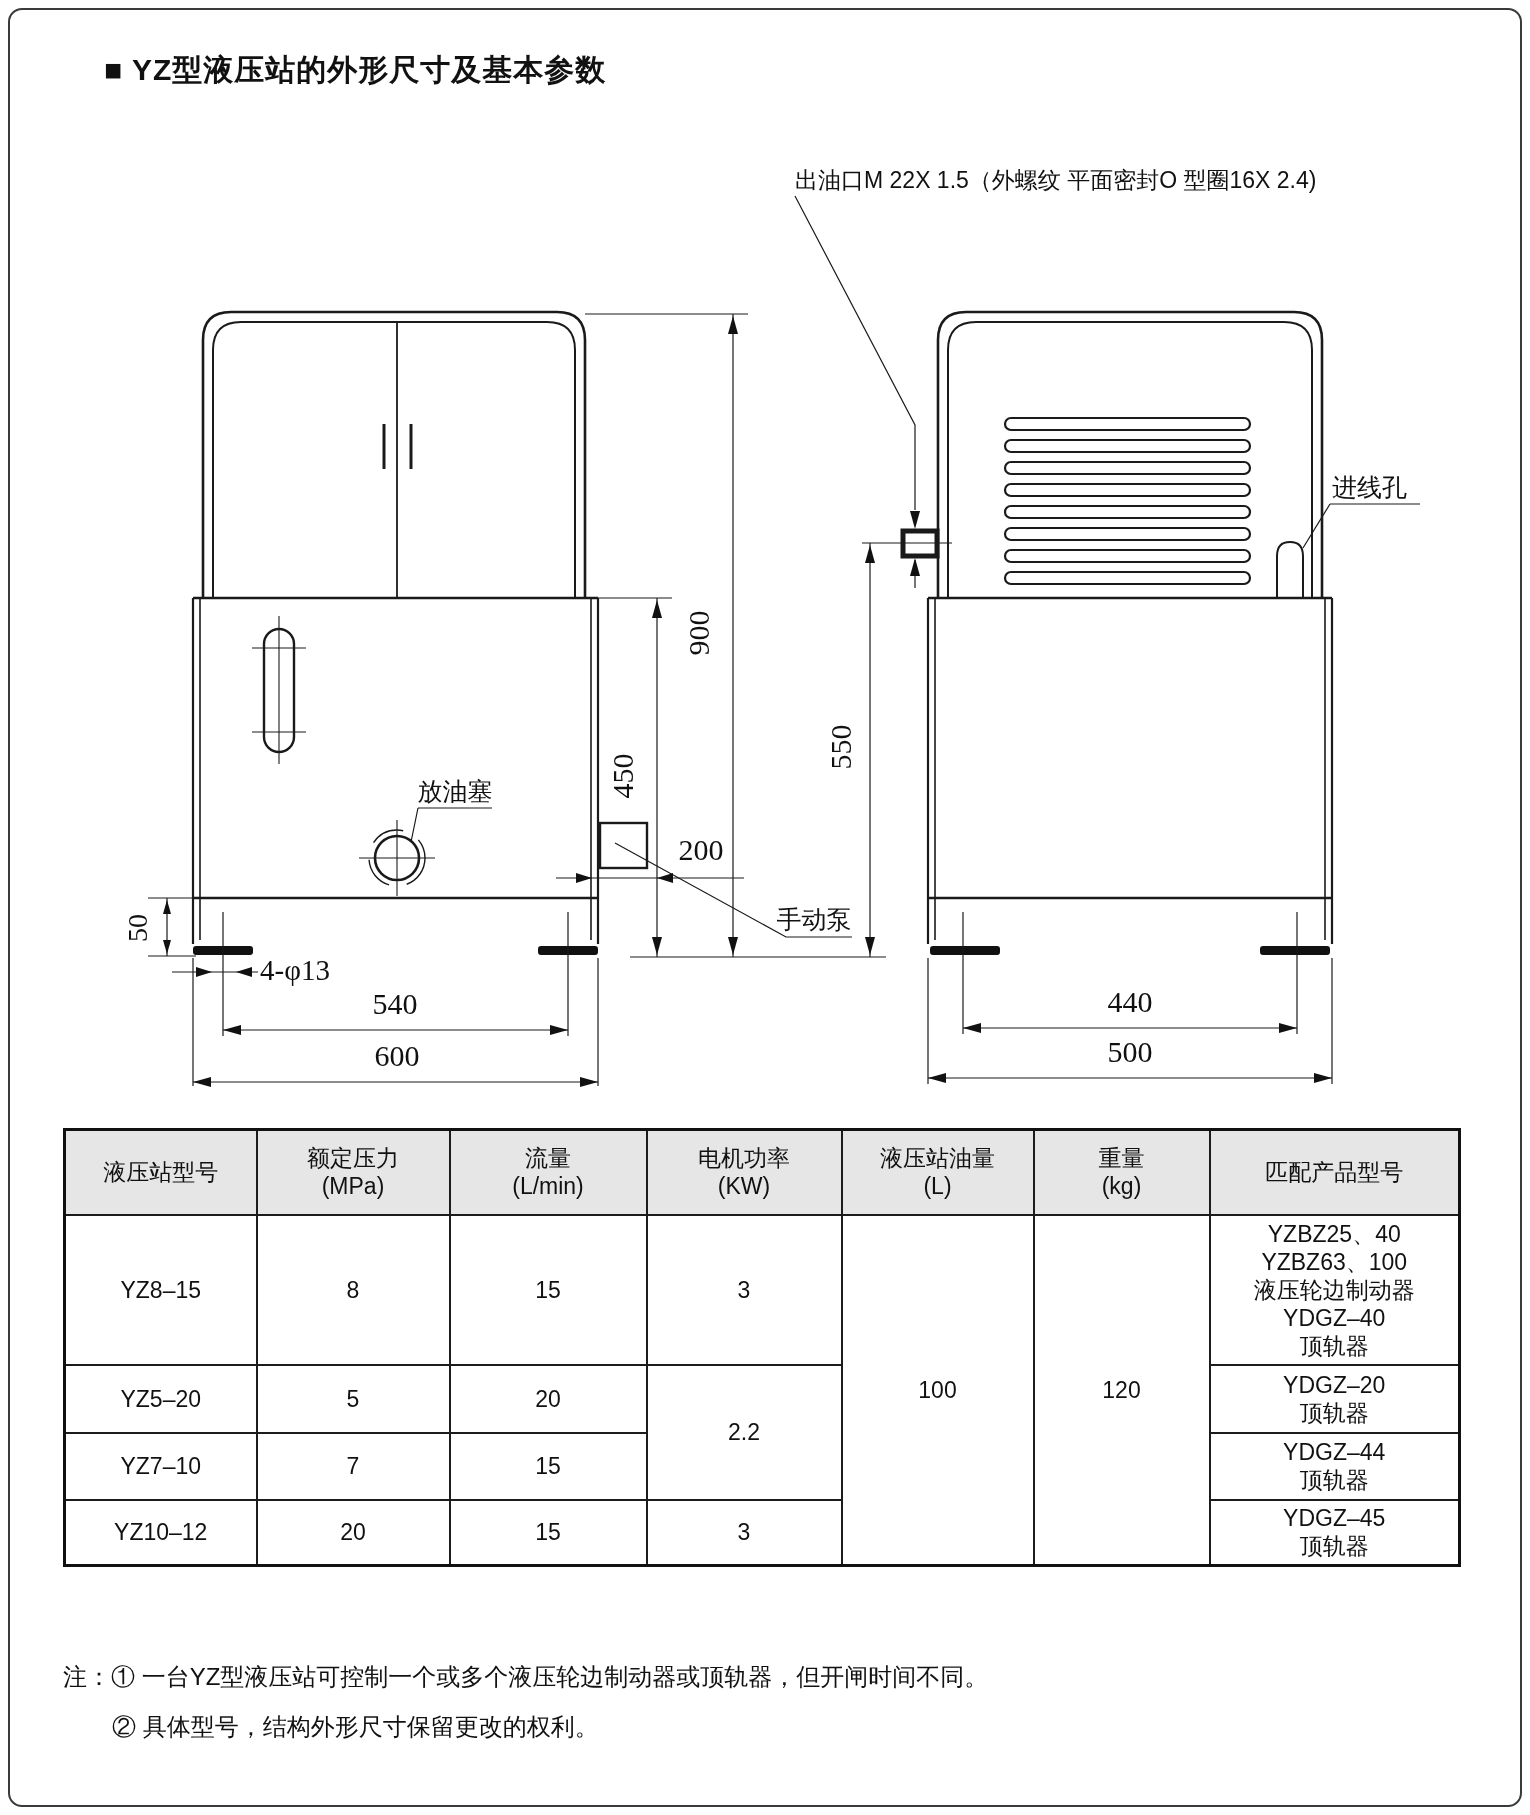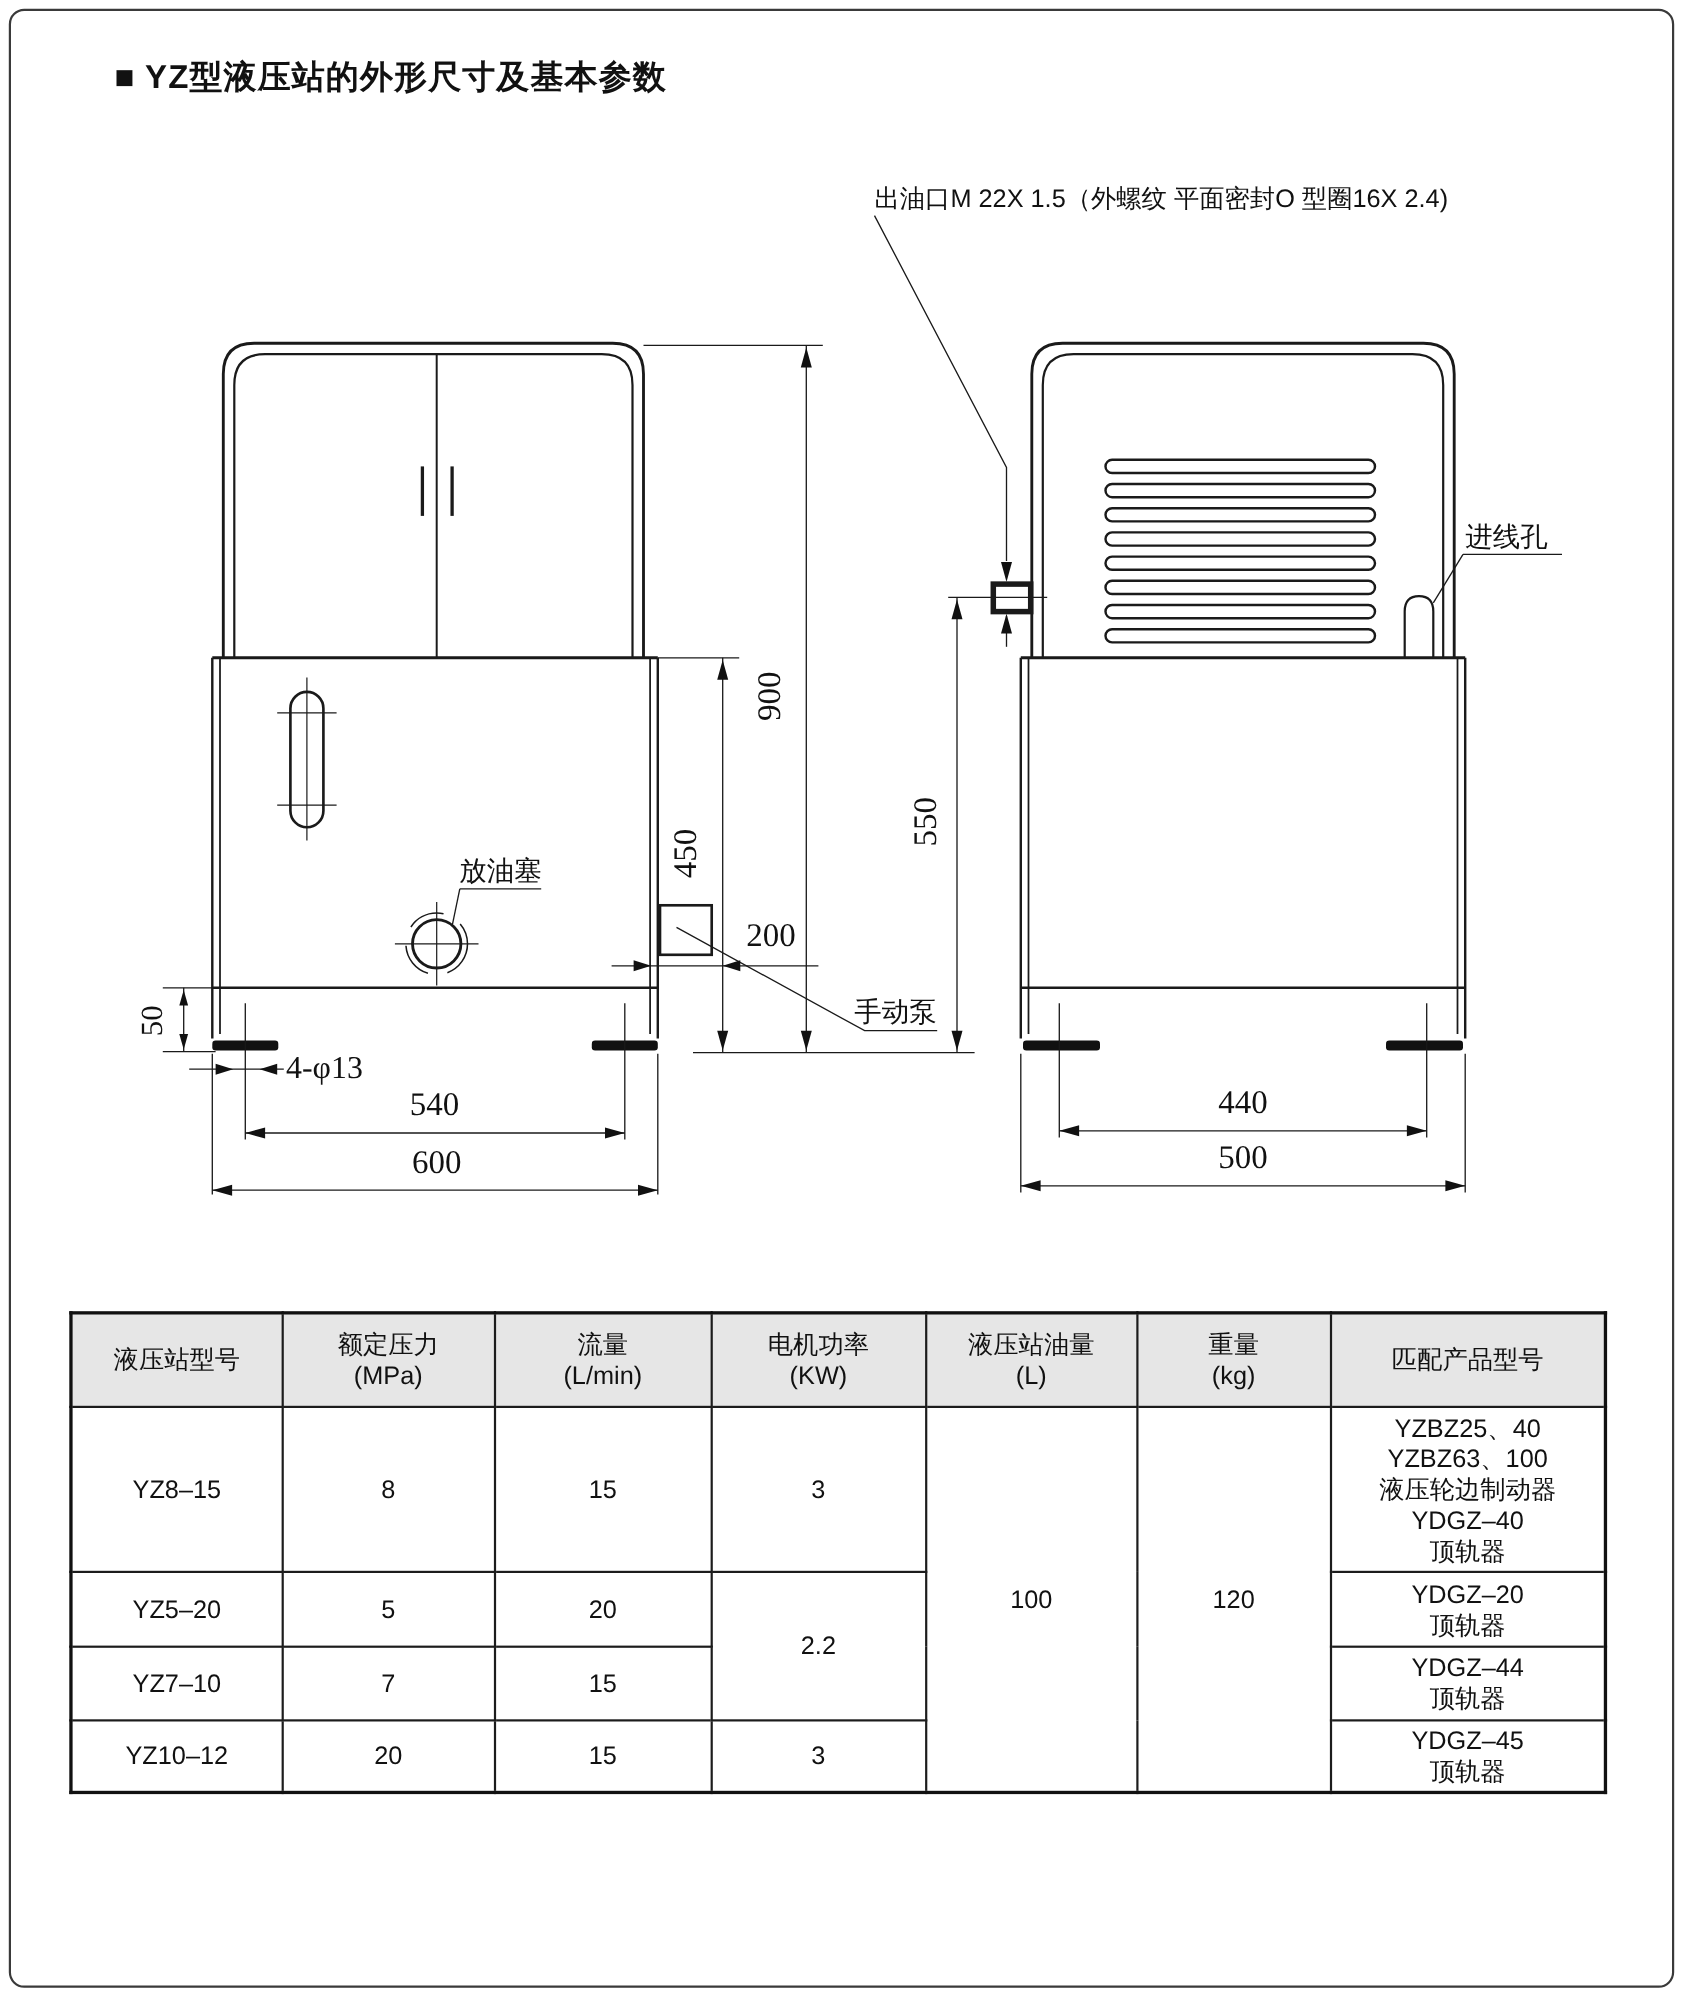--- a/index.html
+++ b/index.html
@@ -3,21 +3,21 @@
 <meta charset="utf-8">
 <style>
   html,body{margin:0;padding:0;background:#fff;}
   body{font-family:"Liberation Sans",sans-serif;color:#111;}
   .page{position:relative;width:1530px;height:1815px;background:#fff;overflow:hidden;}
   .page-frame{position:absolute;left:8px;top:8px;right:8px;bottom:8px;border:2px solid #3a3a3a;border-radius:14px;pointer-events:none;}
   .title{position:absolute;left:82px;top:50px;font-size:30px;font-weight:bold;letter-spacing:1px;white-space:nowrap;margin-left:22px;}
   svg{position:absolute;left:0;top:0;}
   svg text{font-family:"Liberation Serif",serif;fill:#111;}
   text.cjk{font-family:"Liberation Sans",sans-serif;}
-  .spec-table{position:absolute;left:63px;top:1192px;width:1395px;border-collapse:collapse;table-layout:fixed;font-size:23px;}
+  .spec-table{position:absolute;left:63px;top:1128px;width:1395px;border-collapse:collapse;table-layout:fixed;font-size:23px;}
   .spec-table th,.spec-table td{border:2px solid #1c1c1c;text-align:center;vertical-align:middle;padding:0;line-height:28px;}
   .spec-table thead th{background:#e6e6e6;font-weight:normal;}
   .spec-table{border:3px solid #111;}
   .notes{position:absolute;left:63px;top:1652px;width:1360px;font-size:24px;line-height:50px;}
   .notes .n2{margin-left:49px;}
 </style>
 </head>
 <body>
 
 <div class="page">
@@ -261,13 +261,17 @@
         <td>15</td>
         <td>3</td>
         <td>
           <div>YDGZ–45</div>
           <div>顶轨器</div>
         </td>
       </tr>
     </tbody>
   </table>
 
+  <div class="notes">
+    <div class="n1">注：① 一台YZ型液压站可控制一个或多个液压轮边制动器或顶轨器，但开闸时间不同。</div>
+    <div class="n2">② 具体型号，结构外形尺寸保留更改的权利。</div>
+  </div>
 </div>
 
 </body></html>

